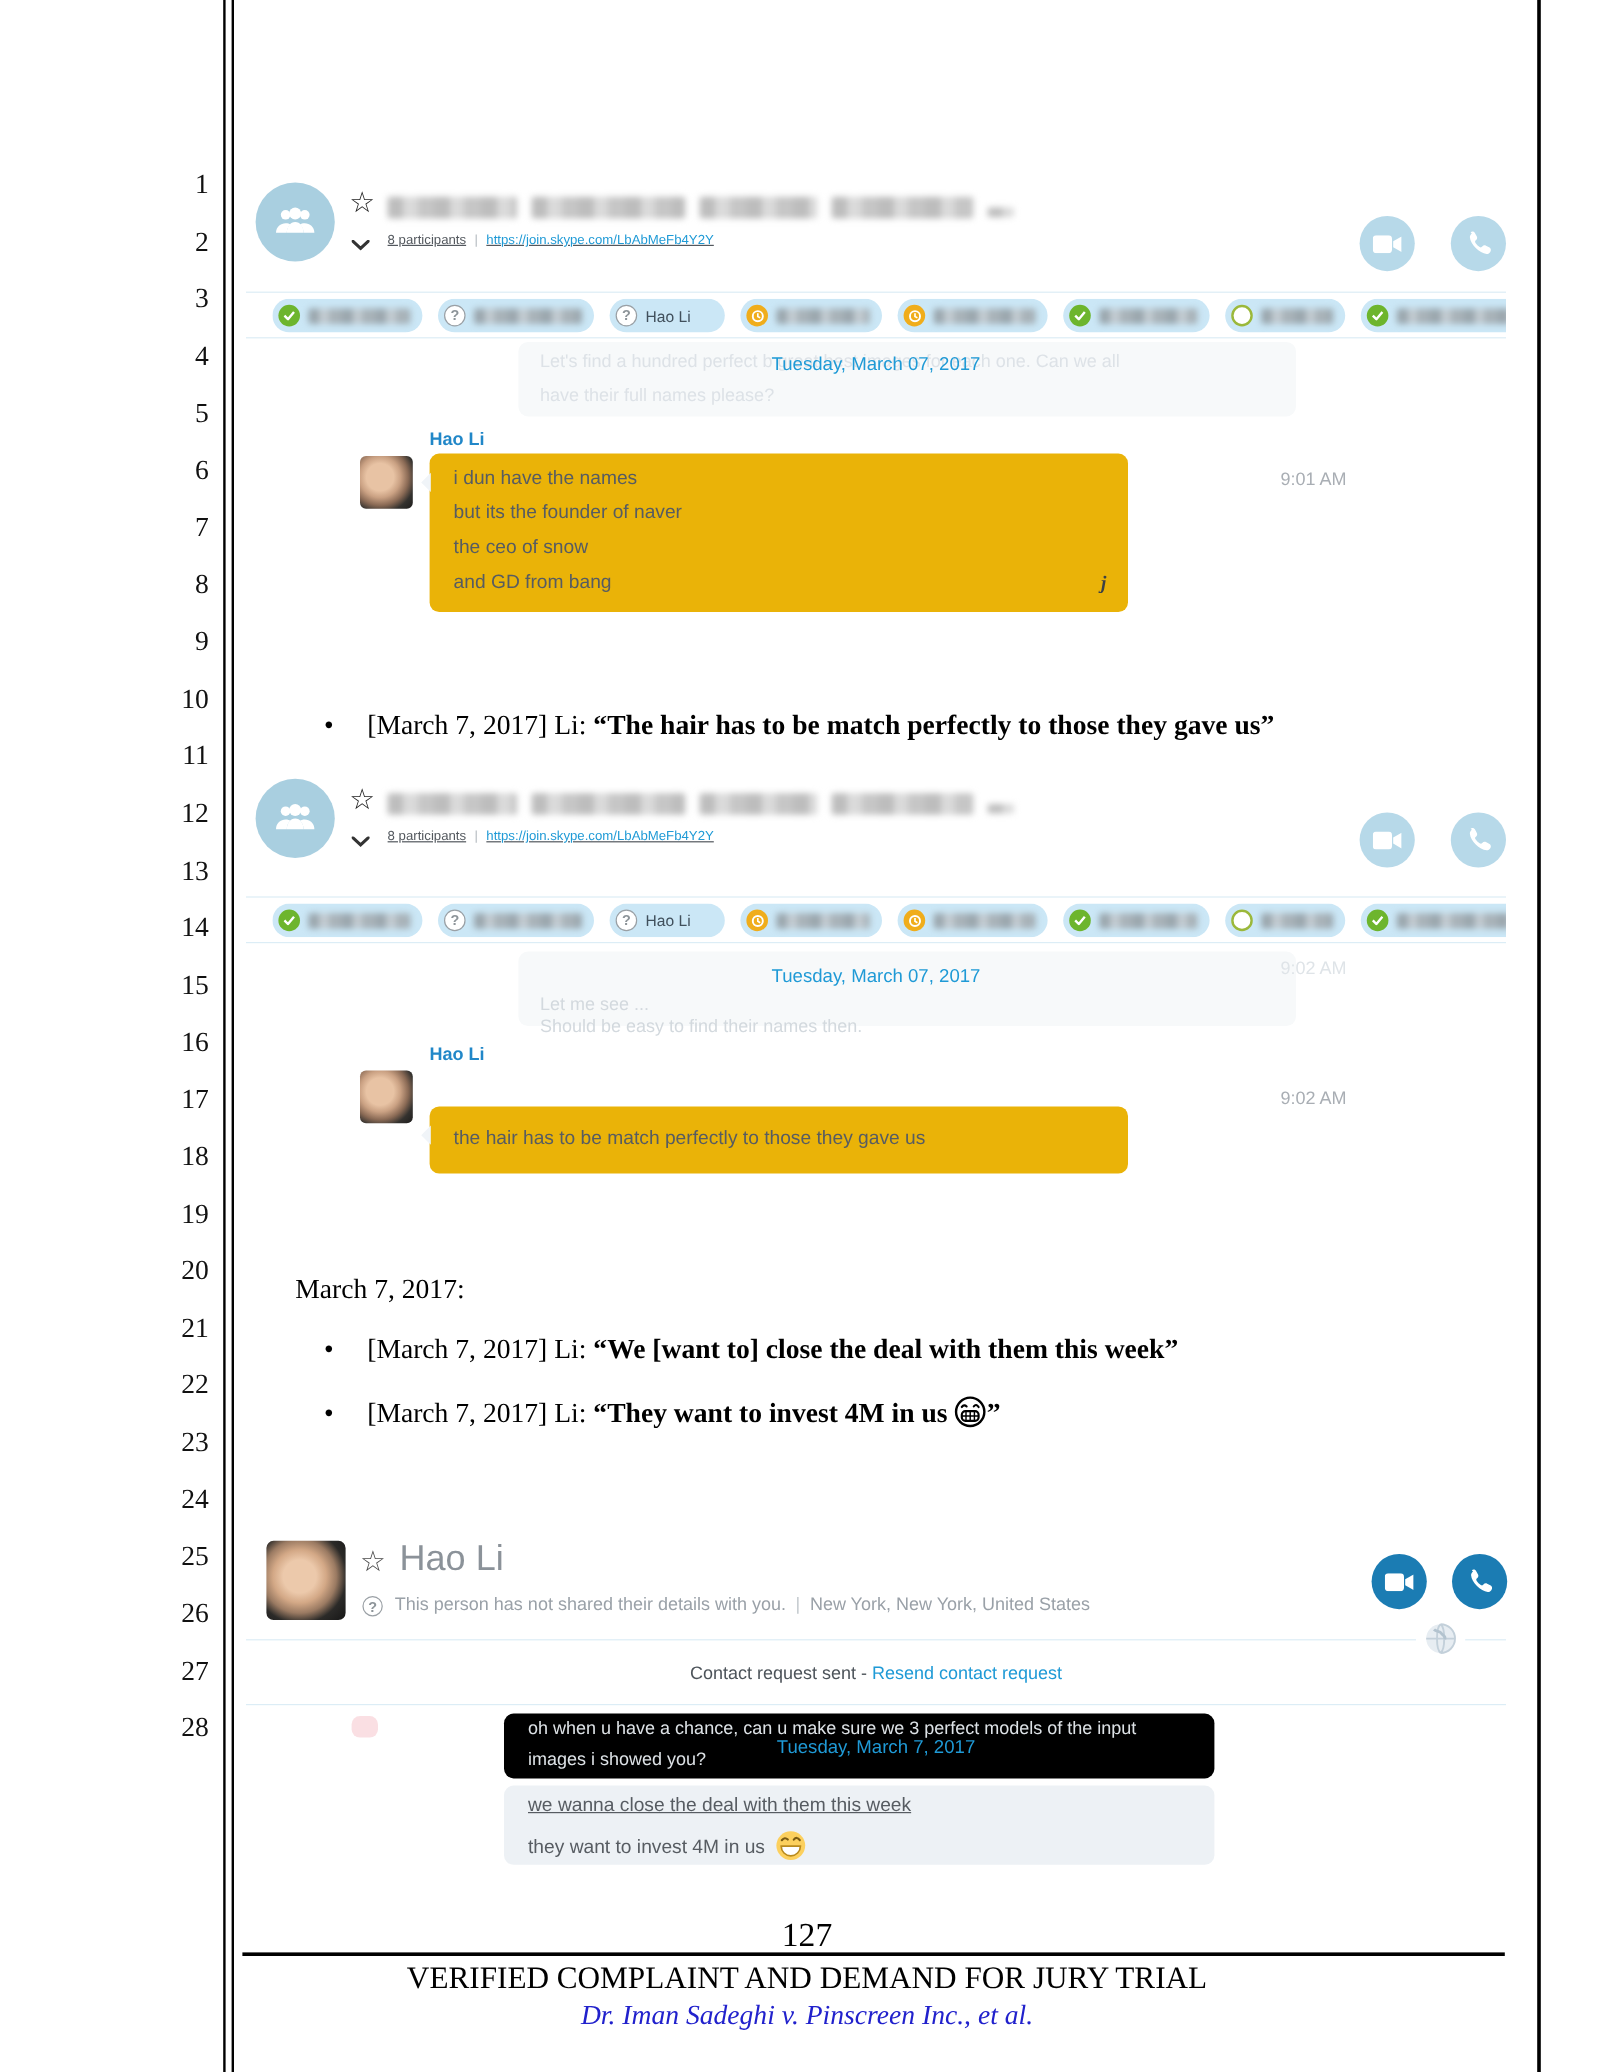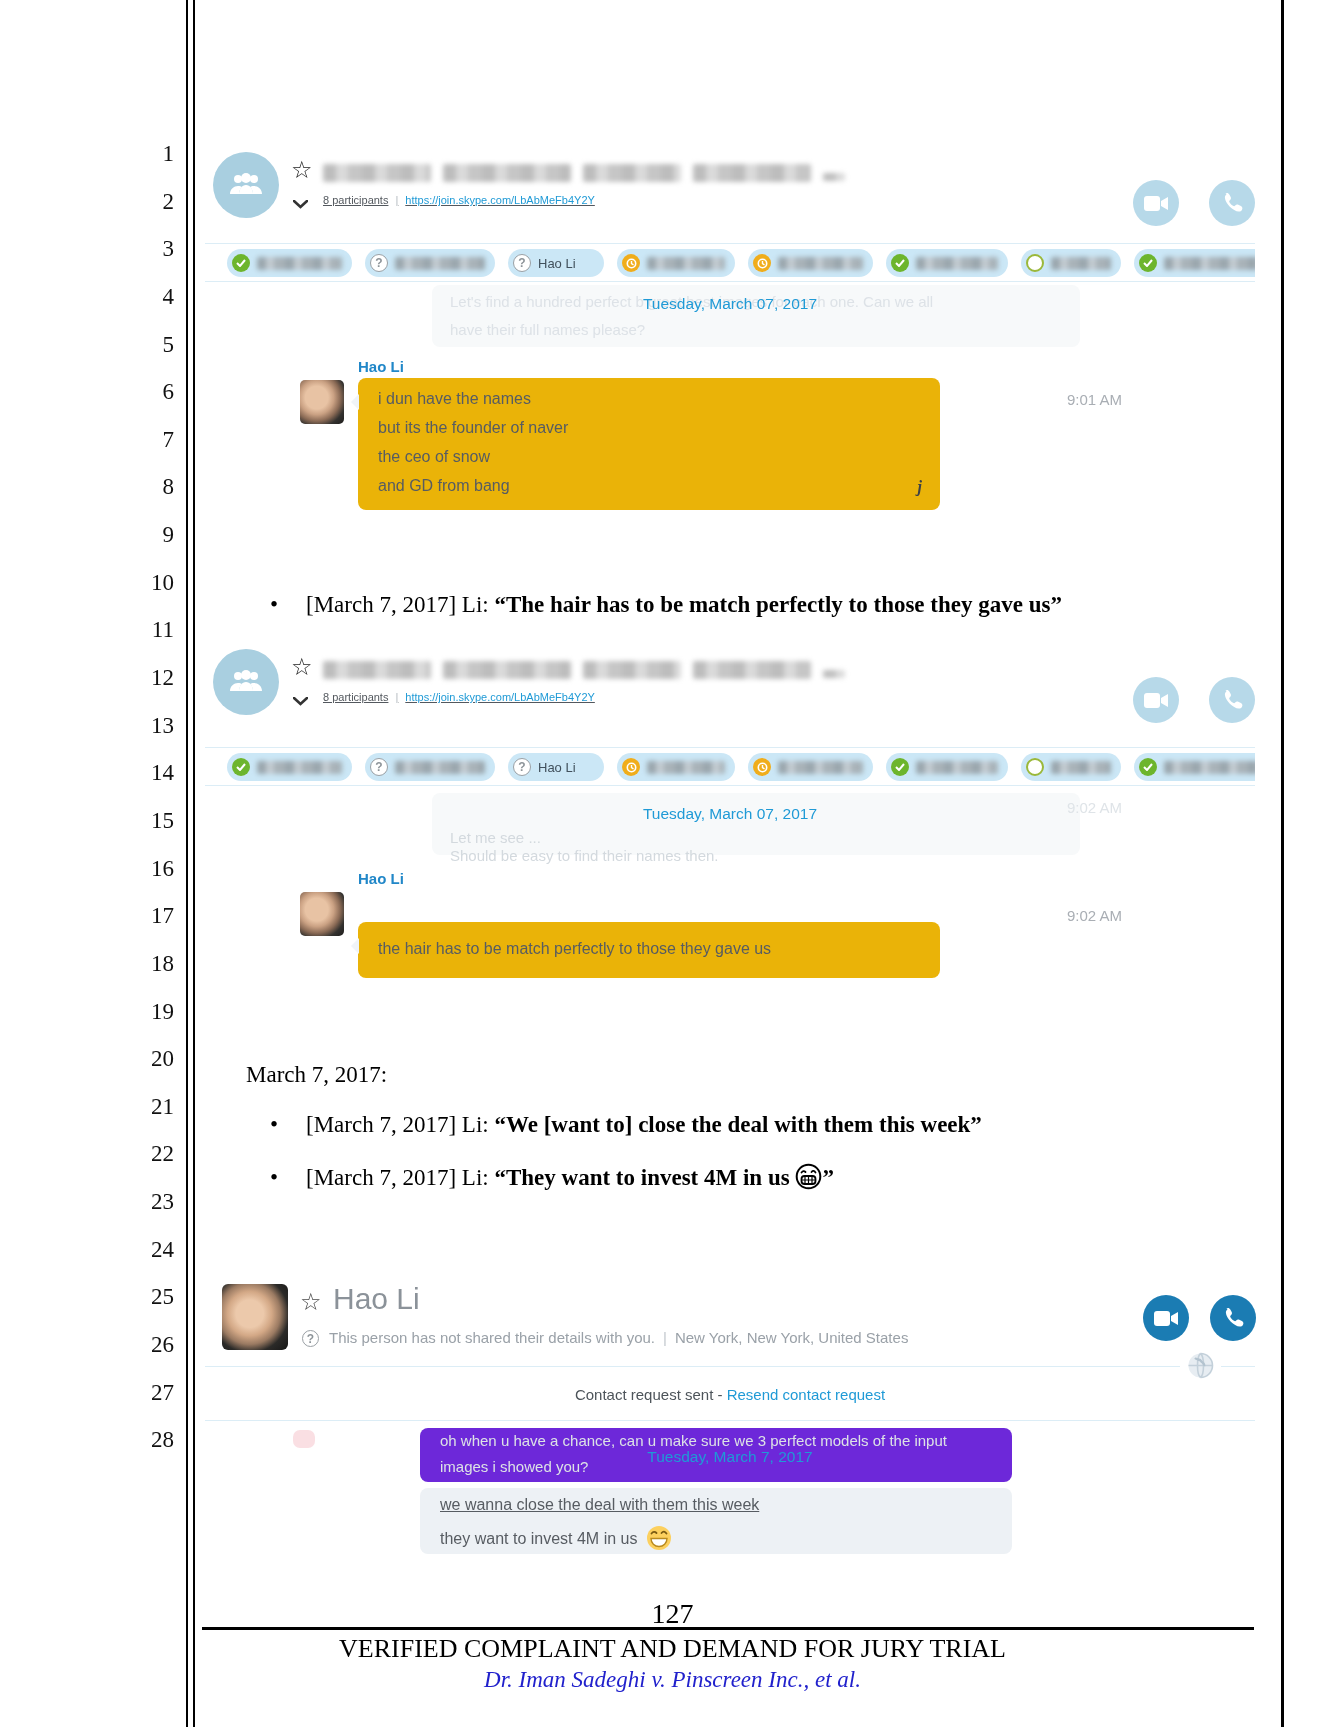--- a/index.html
+++ b/index.html
@@ -385,21 +385,21 @@
         <path d="M13.5 1.5a12 12 0 010 24M1.5 13.5h24M13.5 1.5c-4 3-4 21 0 24M13.5 1.5c4 3 4 21 0 24" stroke="#c3d0da" stroke-width="1.6" fill="none"></path>
         <path d="M8 6c2 2 5 1 6 3s4 2 3 5" stroke="#b3c3cf" stroke-width="2.4" fill="none"></path>
       </svg>
     </div>
     <div class="abs creq" style="top:108px;">
       <span>Contact request sent - </span><a href="#">Resend contact request</a>
     </div>
     <div class="abs hdiv" style="top:142px;"></div>
 
     <div class="abs pinkghost" style="left:88px;top:152px;"></div>
-    <div class="abs ghostbubble" style="left:215px;top:150px;width:592px;height:54px;background:#6d28d9;">
+    <div class="abs ghostbubble" style="left:215px;top:150px;width:592px;height:54px;background:#000000;">
       <div class="ghosttext abs" style="left:20px;top:4px;color:#dde2e6;">oh when u have a chance, can u make sure we 3 perfect models of the input</div>
       <div class="ghosttext abs" style="left:20px;top:30px;color:#dde2e6;">images i showed you?</div>
     </div>
     <div class="abs datesep" style="top:170px;">Tuesday, March 7, 2017</div>
 
     <div class="abs bubble" style="left:215px;top:210px;width:592px;height:66px;background:#edf1f5;">
       <div class="mline" style="top:8px;text-decoration:underline;">we wanna close the deal with them this week</div>
       <div class="mline" style="top:37px;">
         <span>they want to invest 4M in us</span>
         <svg style="display:inline-block;vertical-align:-7px;margin-left:4px;" width="26" height="26" viewBox="0 0 26 26">

